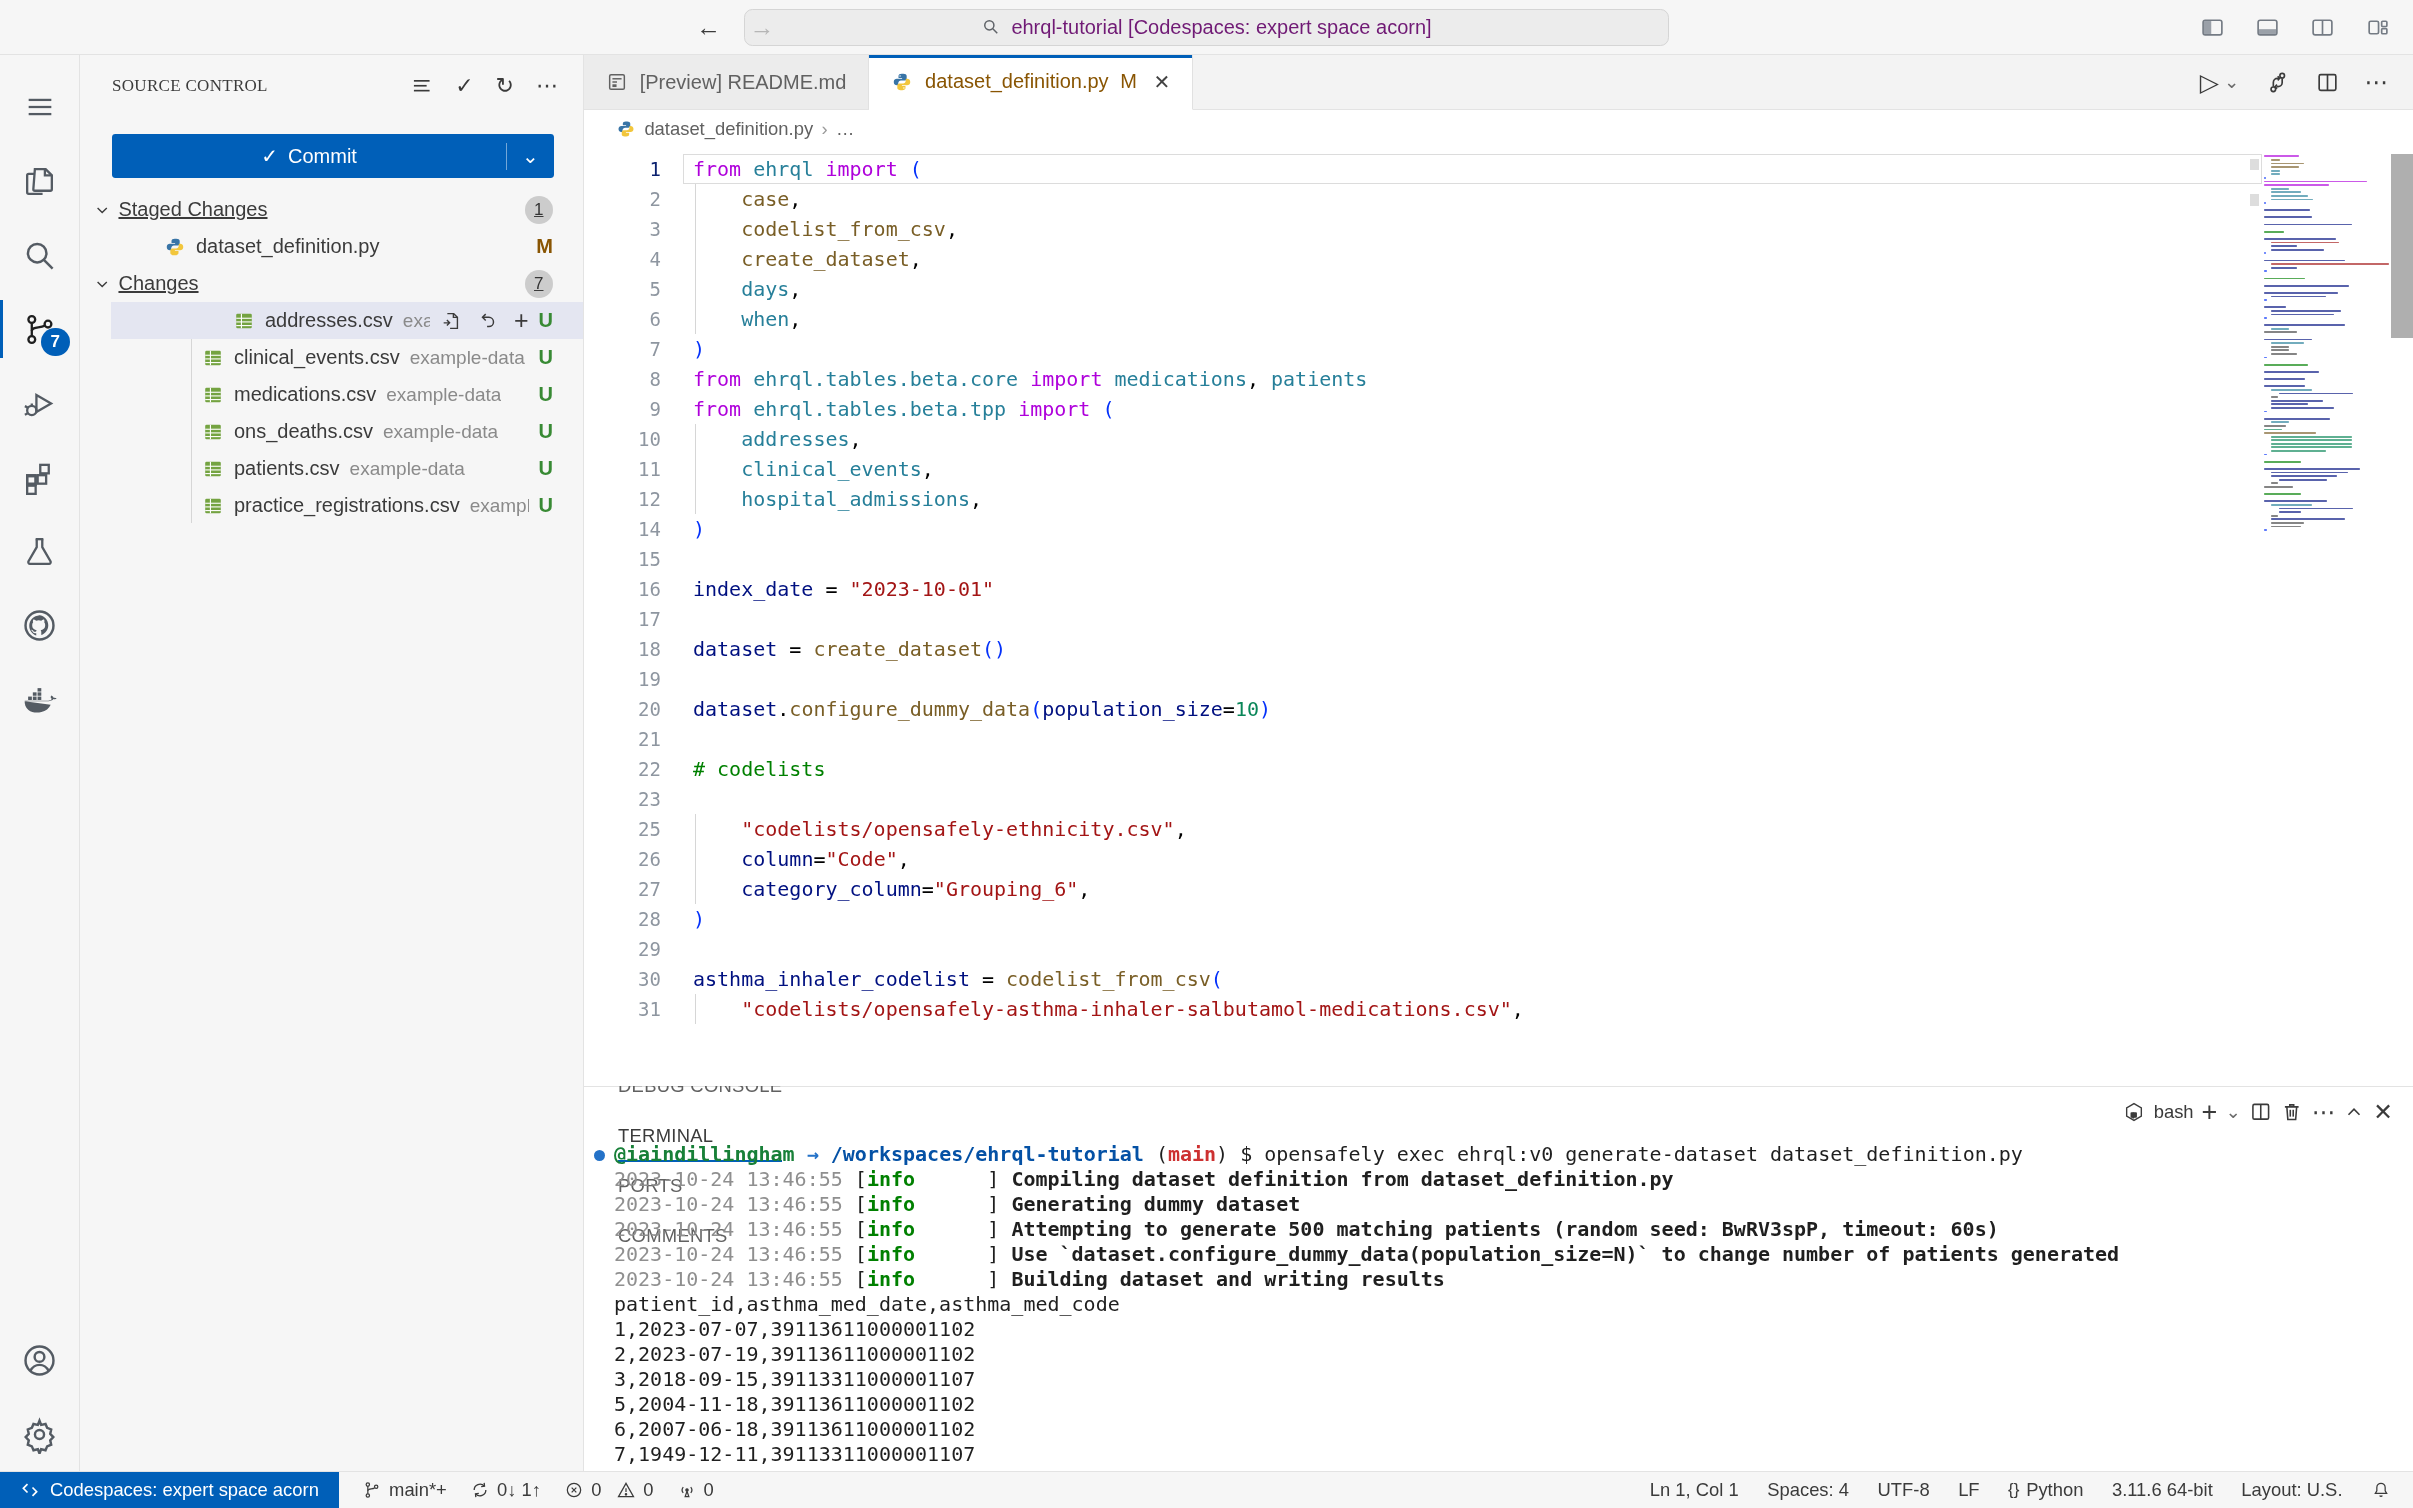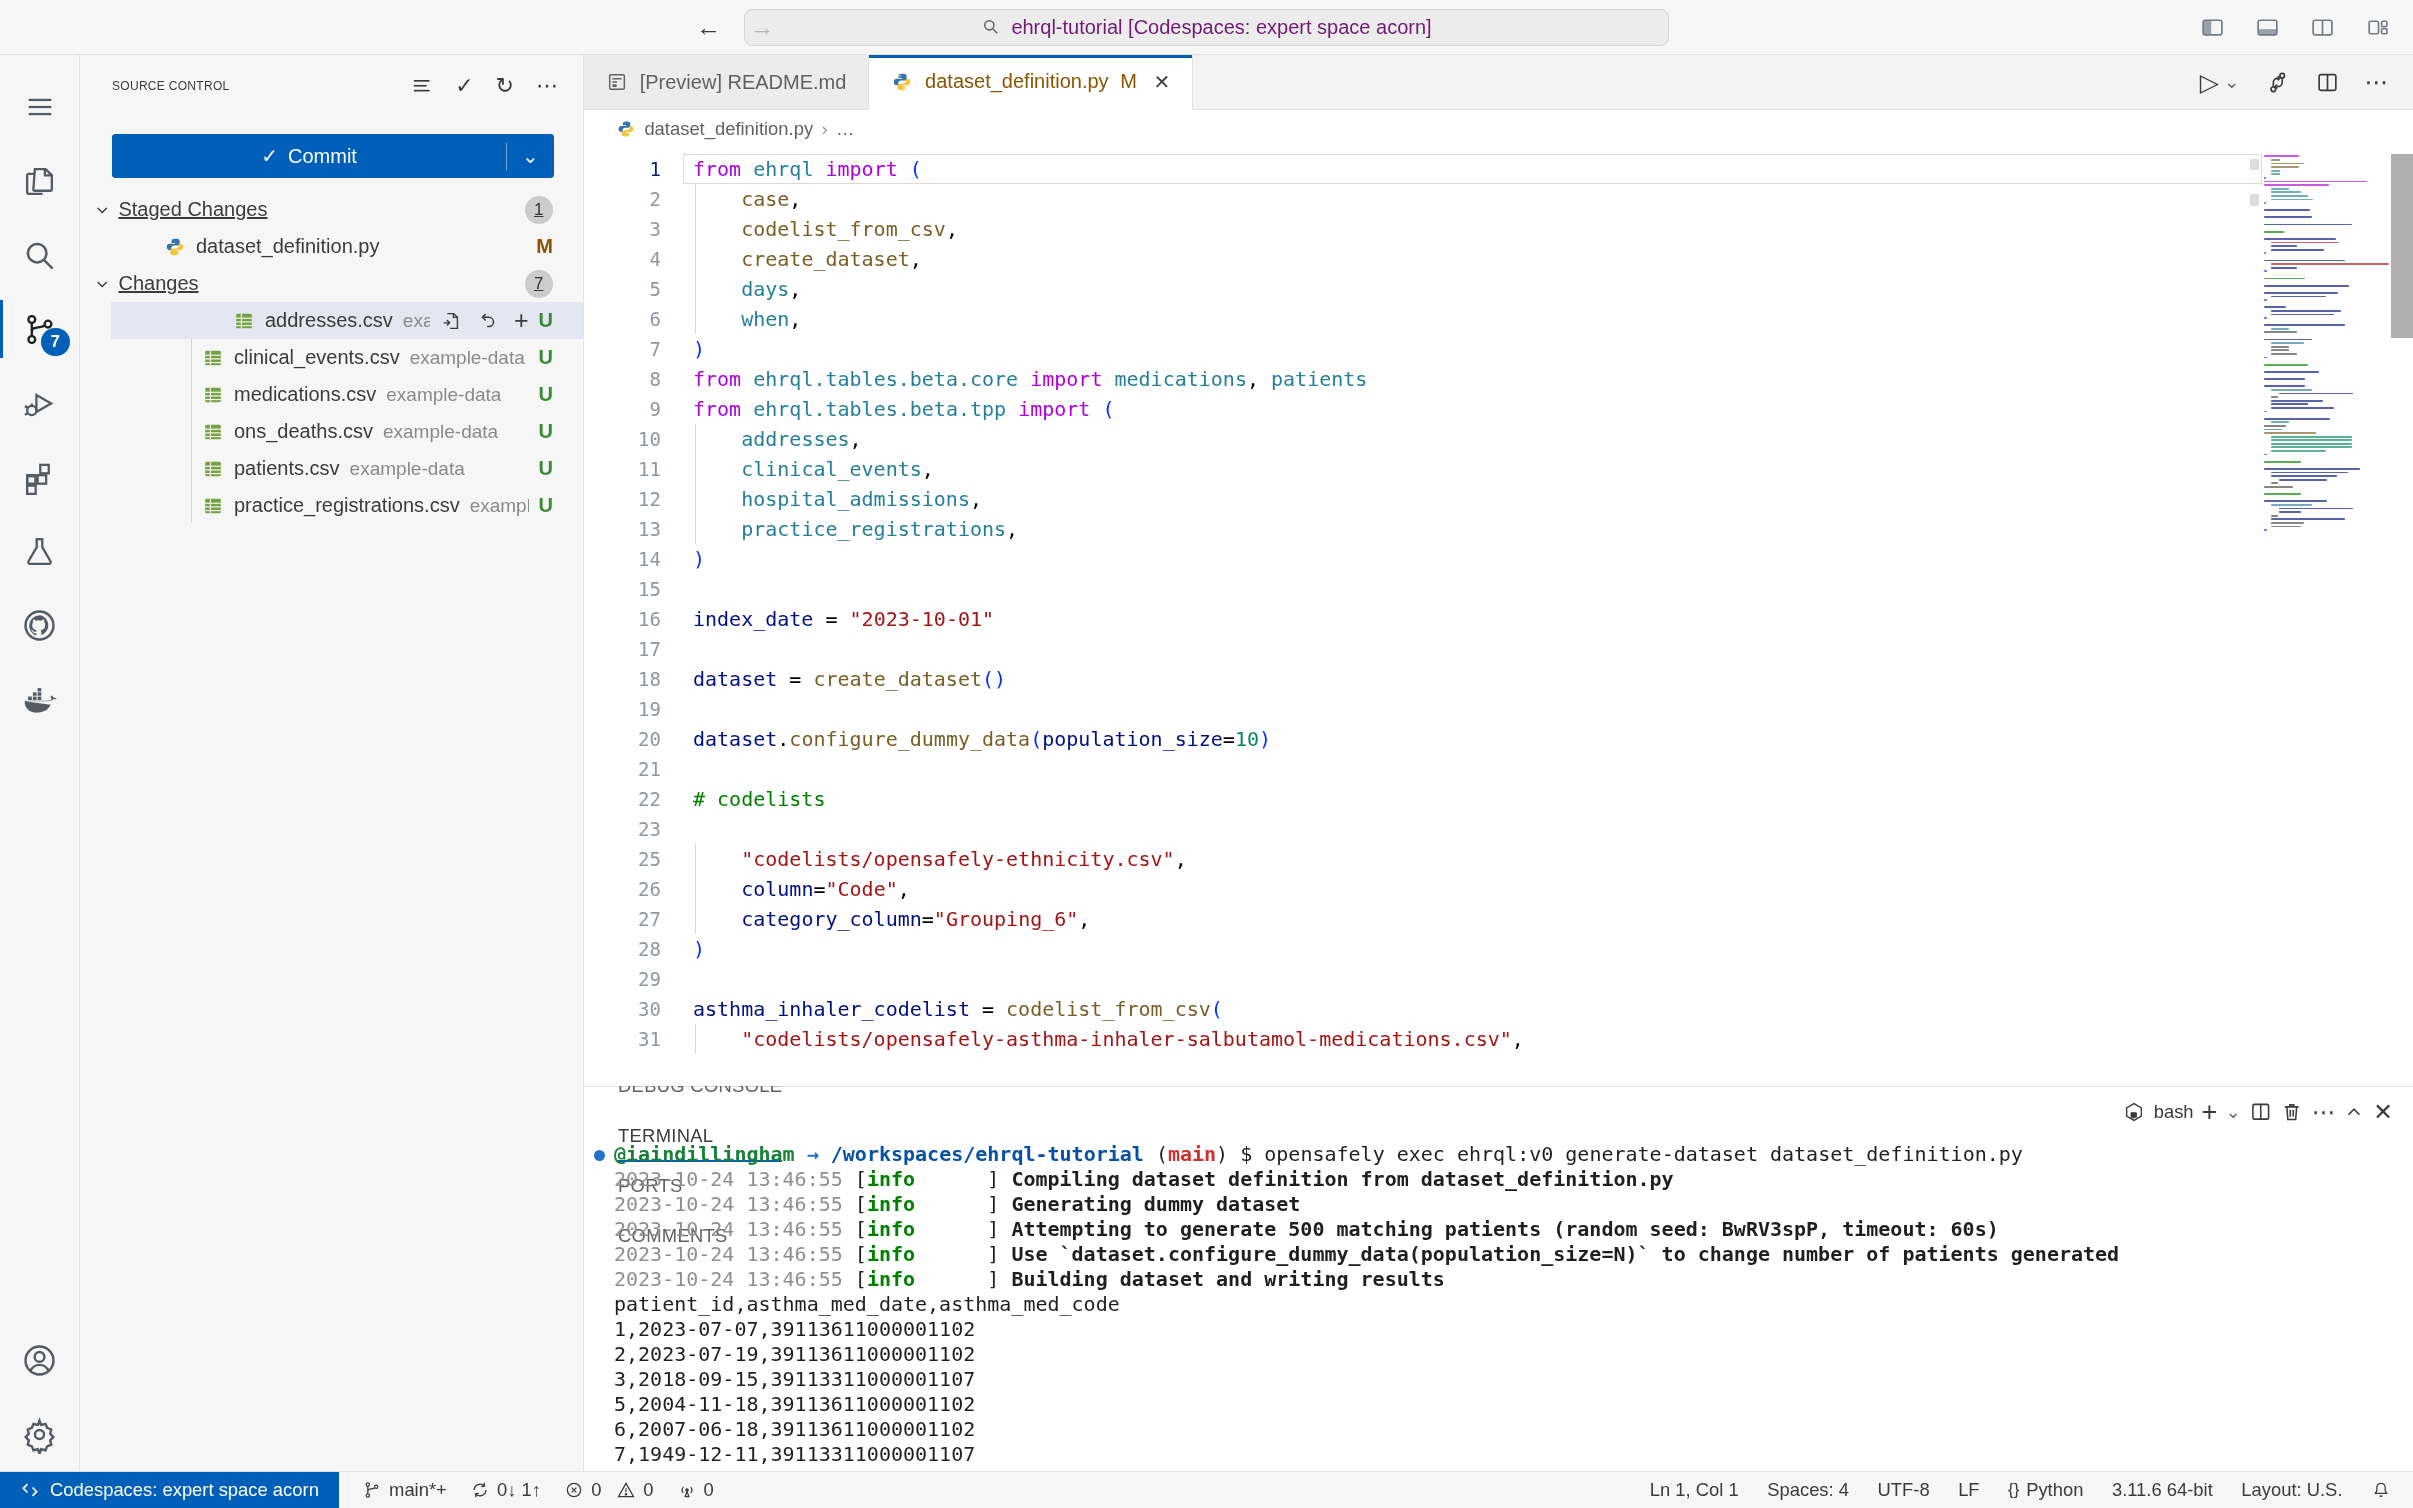--- a/index.html
+++ b/index.html
@@ -27,21 +27,21 @@
     color:#545B63; position:relative; }
   .ab-item.active { color:#1F1F1F; }
   .ab-item.active::before { content:""; position:absolute; left:0; top:8.4px; bottom:8.4px; width:3.4px; background:#005FB8; }
   .ab-badge { position:absolute; right:10px; bottom:10px; min-width:28.5px; height:28.5px; border-radius:14.2px;
     background:#005FB8; color:#FFF; font-size:17px; font-weight:bold; display:flex; align-items:center; justify-content:center; }
   .ab-spacer { flex:1; }
 
   
   .sidebar { width:504px; background:#F6F6F6; border-right:0.8px solid #E3E3E3; font-size:20px; color:#3B3B3B; }
   .sc-header { height:62px; display:flex; align-items:center; padding:0 25px 0 32px; }
-  .sc-title { font-size:12px; letter-spacing:0.3px; color:#3B3B3B; }
+  .sc-title { font-size:17px; letter-spacing:0.3px; color:#3B3B3B;font-family:Liberation Serif, serif; }
   .sc-tools { margin-left:auto; display:flex; gap:22px; color:#3B3B3B; align-items:center; }
   .commit-input { margin:3.4px 30px 0 32px; height:44px; width:442px; background:#FFF;
     border:0.8px solid #CECECE; border-radius:3.4px; font-size:20px; color:#1F1F1F;
     padding:0 13.4px; font-family:"Liberation Sans",sans-serif; }
   .commit-btn { margin:17px 30px 13.4px 32px; height:44px; width:442px; border:none; border-radius:3.4px;
     background:#005FB8; color:#FFF; font-size:20px; display:flex; align-items:center; cursor:pointer; }
   .commit-main { flex:1; display:flex; align-items:center; justify-content:center; gap:10px; }
   .commit-sep { width:0.8px; height:27px; background:rgba(255,255,255,.45); }
   .commit-drop { width:47px; display:flex; align-items:center; justify-content:center; }
   .scm-section { height:37px; display:flex; align-items:center; padding:0 30px 0 13.4px; gap:6.7px;text-decoration:underline; }
@@ -491,21 +491,20 @@
           <div class="code-line"><span class="ln">3</span><div class="guide"></div><span class="ltxt"><span class="tk-pl">    </span><span class="tk-fn">codelist_from_csv</span><span class="tk-pl">,</span></span></div>
           <div class="code-line"><span class="ln">4</span><div class="guide"></div><span class="ltxt"><span class="tk-pl">    </span><span class="tk-fn">create_dataset</span><span class="tk-pl">,</span></span></div>
           <div class="code-line"><span class="ln">5</span><div class="guide"></div><span class="ltxt"><span class="tk-pl">    </span><span class="tk-mod">days</span><span class="tk-pl">,</span></span></div>
           <div class="code-line"><span class="ln">6</span><div class="guide"></div><span class="ltxt"><span class="tk-pl">    </span><span class="tk-mod">when</span><span class="tk-pl">,</span></span></div>
           <div class="code-line"><span class="ln">7</span><span class="ltxt"><span class="tk-pa">)</span></span></div>
           <div class="code-line"><span class="ln">8</span><span class="ltxt"><span class="tk-kw">from</span><span class="tk-pl"> </span><span class="tk-mod">ehrql.tables.beta.core</span><span class="tk-pl"> </span><span class="tk-kw">import</span><span class="tk-pl"> </span><span class="tk-mod">medications</span><span class="tk-pl">, </span><span class="tk-mod">patients</span></span></div>
           <div class="code-line"><span class="ln">9</span><span class="ltxt"><span class="tk-kw">from</span><span class="tk-pl"> </span><span class="tk-mod">ehrql.tables.beta.tpp</span><span class="tk-pl"> </span><span class="tk-kw">import</span><span class="tk-pl"> </span><span class="tk-pa">(</span></span></div>
           <div class="code-line"><span class="ln">10</span><div class="guide"></div><span class="ltxt"><span class="tk-pl">    </span><span class="tk-mod">addresses</span><span class="tk-pl">,</span></span></div>
           <div class="code-line"><span class="ln">11</span><div class="guide"></div><span class="ltxt"><span class="tk-pl">    </span><span class="tk-mod">clinical_events</span><span class="tk-pl">,</span></span></div>
           <div class="code-line"><span class="ln">12</span><div class="guide"></div><span class="ltxt"><span class="tk-pl">    </span><span class="tk-mod">hospital_admissions</span><span class="tk-pl">,</span></span></div>
-          <div class="code-line"><span class="ln">13</span><div class="guide"></div><span class="ltxt"><span class="tk-pl">    </span><span class="tk-mod">practice_registrations</span><span class="tk-pl">,</span></span></div>
           <div class="code-line"><span class="ln">14</span><span class="ltxt"><span class="tk-pa">)</span></span></div>
           <div class="code-line"><span class="ln">15</span><span class="ltxt"></span></div>
           <div class="code-line"><span class="ln">16</span><span class="ltxt"><span class="tk-var">index_date</span><span class="tk-pl"> = </span><span class="tk-str">"2023-10-01"</span></span></div>
           <div class="code-line"><span class="ln">17</span><span class="ltxt"></span></div>
           <div class="code-line"><span class="ln">18</span><span class="ltxt"><span class="tk-var">dataset</span><span class="tk-pl"> = </span><span class="tk-fn">create_dataset</span><span class="tk-pa">()</span></span></div>
           <div class="code-line"><span class="ln">19</span><span class="ltxt"></span></div>
           <div class="code-line"><span class="ln">20</span><span class="ltxt"><span class="tk-var">dataset</span><span class="tk-pl">.</span><span class="tk-fn">configure_dummy_data</span><span class="tk-pa">(</span><span class="tk-var">population_size</span><span class="tk-pl">=</span><span class="tk-num">10</span><span class="tk-pa">)</span></span></div>
           <div class="code-line"><span class="ln">21</span><span class="ltxt"></span></div>
           <div class="code-line"><span class="ln">22</span><span class="ltxt"><span class="tk-cm"># codelists</span></span></div>
           <div class="code-line"><span class="ln">23</span><span class="ltxt"></span></div>

